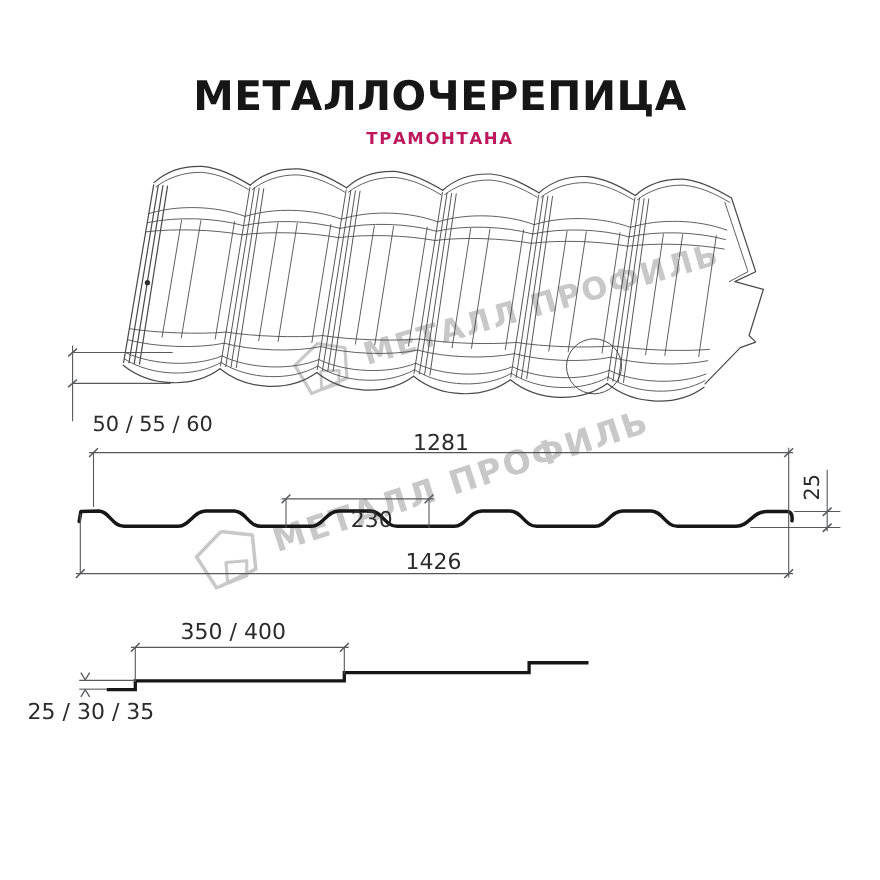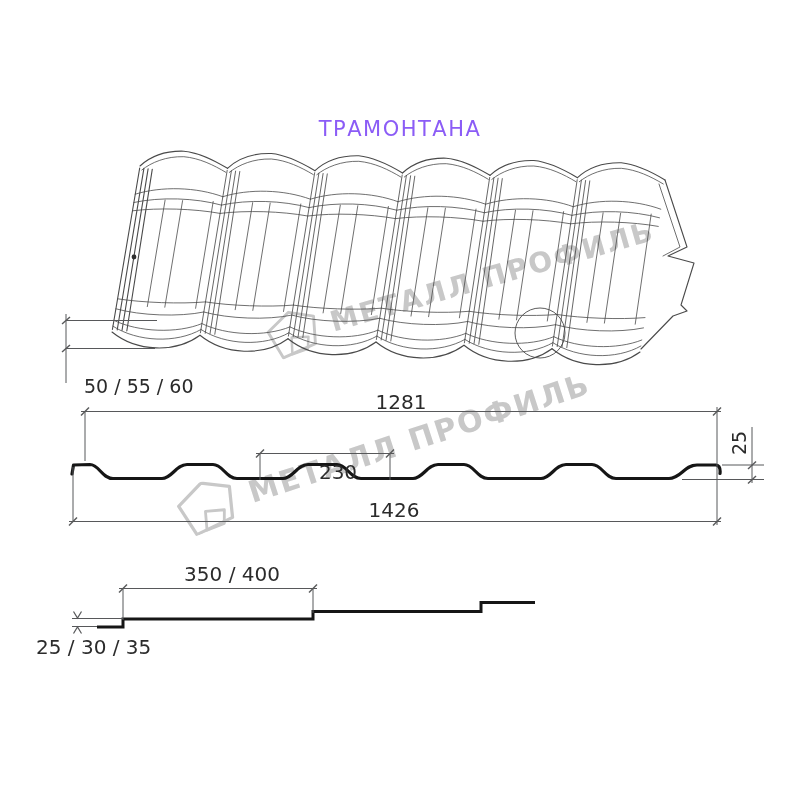--- a/index.html
+++ b/index.html
@@ -2,40 +2,41 @@
 <html><head>
 <meta charset="utf-8">
 <style>
   html,body{margin:0;padding:0;background:#ffffff;}
   #page{position:relative;width:800px;height:800px;background:#ffffff;overflow:hidden;
         font-family:"DejaVu Sans","Liberation Sans",sans-serif;}
   
   .title{position:absolute;left:400px;top:66px;transform:translateX(-50%);
          font-size:37px;font-weight:bold;letter-spacing:0.5px;color:#161616;white-space:nowrap;}
   .subtitle{position:absolute;left:400px;top:117px;transform:translateX(-50%);
-         font-size:21px;font-weight:normal;letter-spacing:1.5px;color:#8b5cf6;white-space:nowrap;}
+         font-size:15px;font-weight:bold;letter-spacing:1.5px;color:#be185d;white-space:nowrap;}
   
   .lbl{position:absolute;font-size:20px;color:#2b2b2b;white-space:nowrap;}
   .ctr{transform:translateX(-50%);}
   .rot{transform:translate(-50%,-50%) rotate(-90deg);}
   
   .wm{position:absolute;display:flex;align-items:center;gap:13px;color:#c8c8c8;
       transform-origin:left top;white-space:nowrap;}
   .wm .brand{font-weight:bold;letter-spacing:2px;}
   .wm1{left:262px;top:318px;transform:rotate(-16deg);font-size:28px;}
   .wm2{left:170px;top:492px;transform:rotate(-18deg);font-size:30px;}
   .wm svg{display:block;}
   
   #linework{position:absolute;left:0;top:0;pointer-events:none;}
 </style>
 </head>
 <body>
 
 <div id="page">
 
+  <div class="title">МЕТАЛЛОЧЕРЕПИЦА</div>
   <div class="subtitle">ТРАМОНТАНА</div>
 
   <div class="wm wm1">
     <svg width="52" height="46" viewBox="0 0 54 46">
       <path d="M2,15 L28,1 L52,12 L46,40 L10,45 Z" fill="none" stroke="#c8c8c8" stroke-width="3" stroke-linejoin="round"></path>
       <path d="M20,44 L24,27 L41,31 L37,43 Z" fill="none" stroke="#c8c8c8" stroke-width="2.6" stroke-linejoin="round"></path>
     </svg>
     <span class="brand">МЕТАЛЛ ПРОФИЛЬ</span>
   </div>
 
@@ -223,15 +224,15 @@
       <path d="M73.5,611.5 L77.5,618 L81.5,611.5" stroke-width="1.2"></path>
       <path d="M73.5,633.5 L77.5,627 L81.5,633.5" stroke-width="1.2"></path>
     </g>
   </svg>
 
   <div class="lbl" style="left:84px;top:375px;font-size:19px;">50 / 55 / 60</div>
   <div class="lbl ctr" style="left:401px;top:390px;">1281</div>
   <div class="lbl ctr" style="left:338px;top:430px;margin-top:30px;">230</div>
   <div class="lbl rot" style="left:739px;top:443px;font-size:19px;">25</div>
   <div class="lbl ctr" style="left:394px;top:498px;">1426</div>
-  <div class="lbl ctr" style="left:212px;top:562px;margin-left:20px;">350 / 400</div>
-  <div class="lbl" style="left:36px;top:635px;">25 / 30 / 35</div>
+  <div class="lbl ctr" style="left:212px;top:562px;">350 / 400</div>
+  <div class="lbl" style="left:25px;top:635px;">25 / 30 / 35</div>
 </div>
 
 </body></html>

